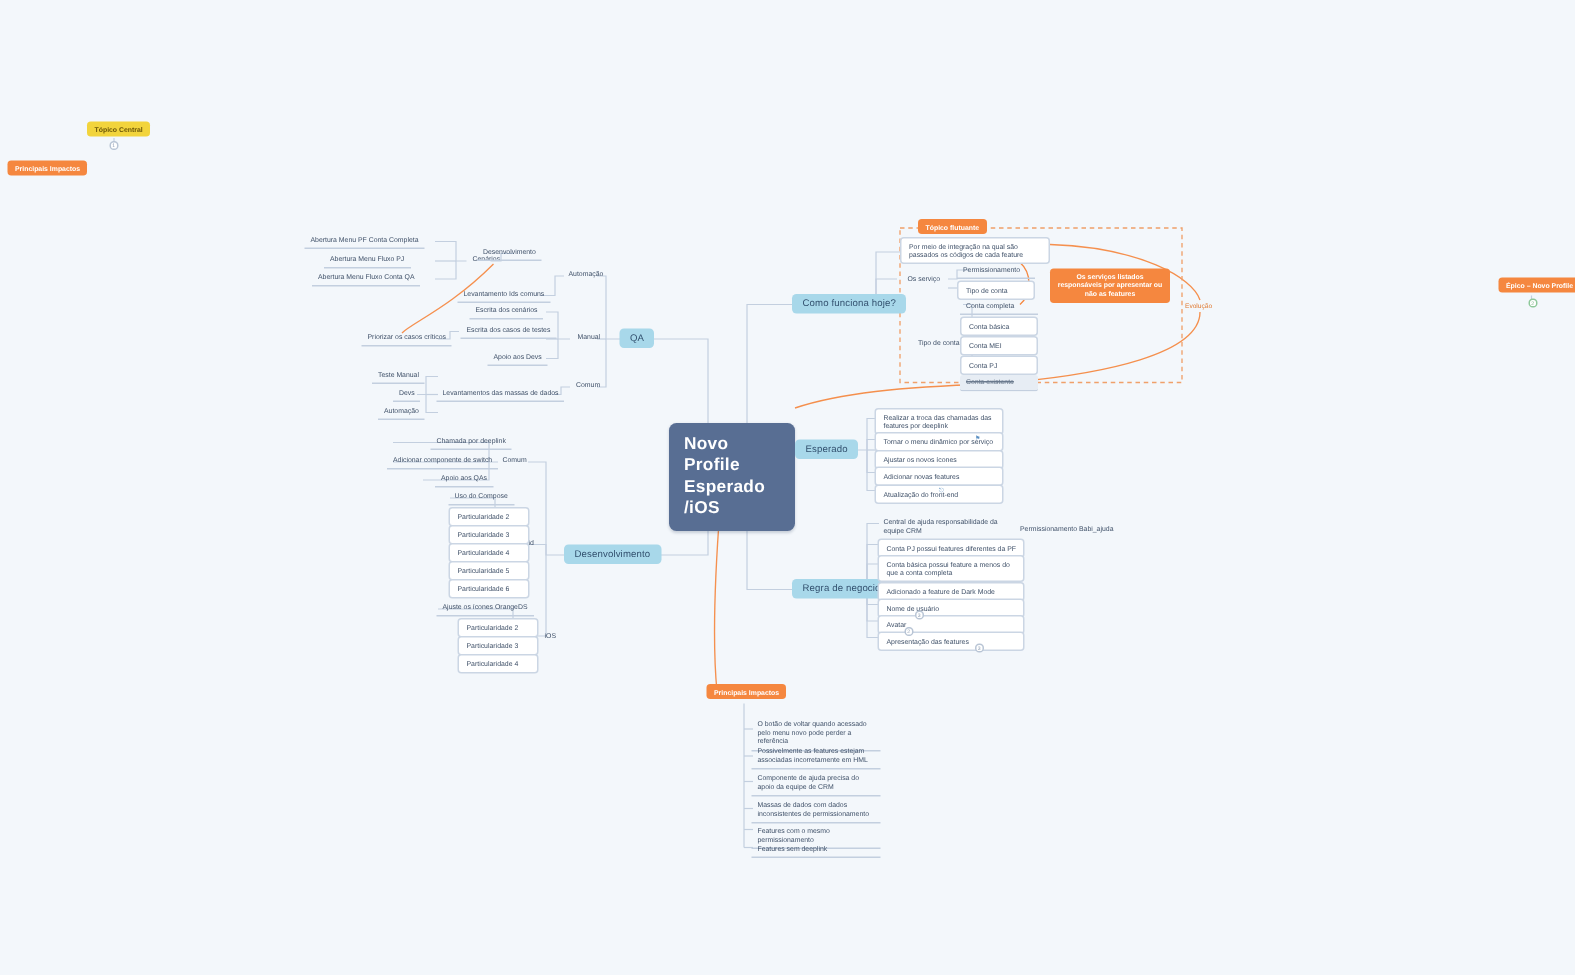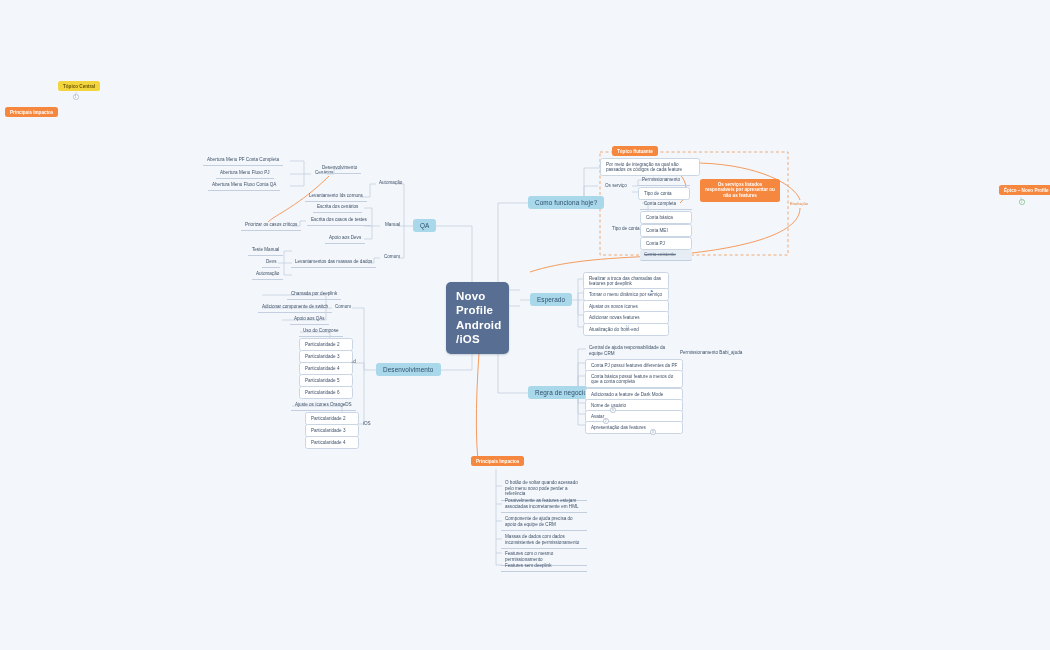--- a/index.html
+++ b/index.html
@@ -219,23 +219,23 @@
 
   <div class="node" style="left:5px; top:107px;">
     <div class="orange">Principais Impactos</div>
   </div>
 
   <div class="node" style="left:999px; top:185px;">
     <div class="orange">Épico – Novo Profile</div>
   </div>
   <span class="grp-num" style="left:1019px; top:199px; border-color:#8ec89a; color:#6fae7d;">2</span>
 
-  <div class="node central" style="left:446px; top:282px; width:63px;">
+  <div class="node central" style="left:446px; top:282px; width:84px;">
     <div>Novo Profile</div>
-    <div>Android /iOS</div>
+    <div>Esperado /iOS</div>
   </div>
 
   <div class="node" style="left:528px; top:196px;">
     <div class="chip">Como funciona hoje?</div>
   </div>
 
   <div class="node" style="left:530px; top:293px;">
     <div class="chip">Esperado</div>
   </div>
 

